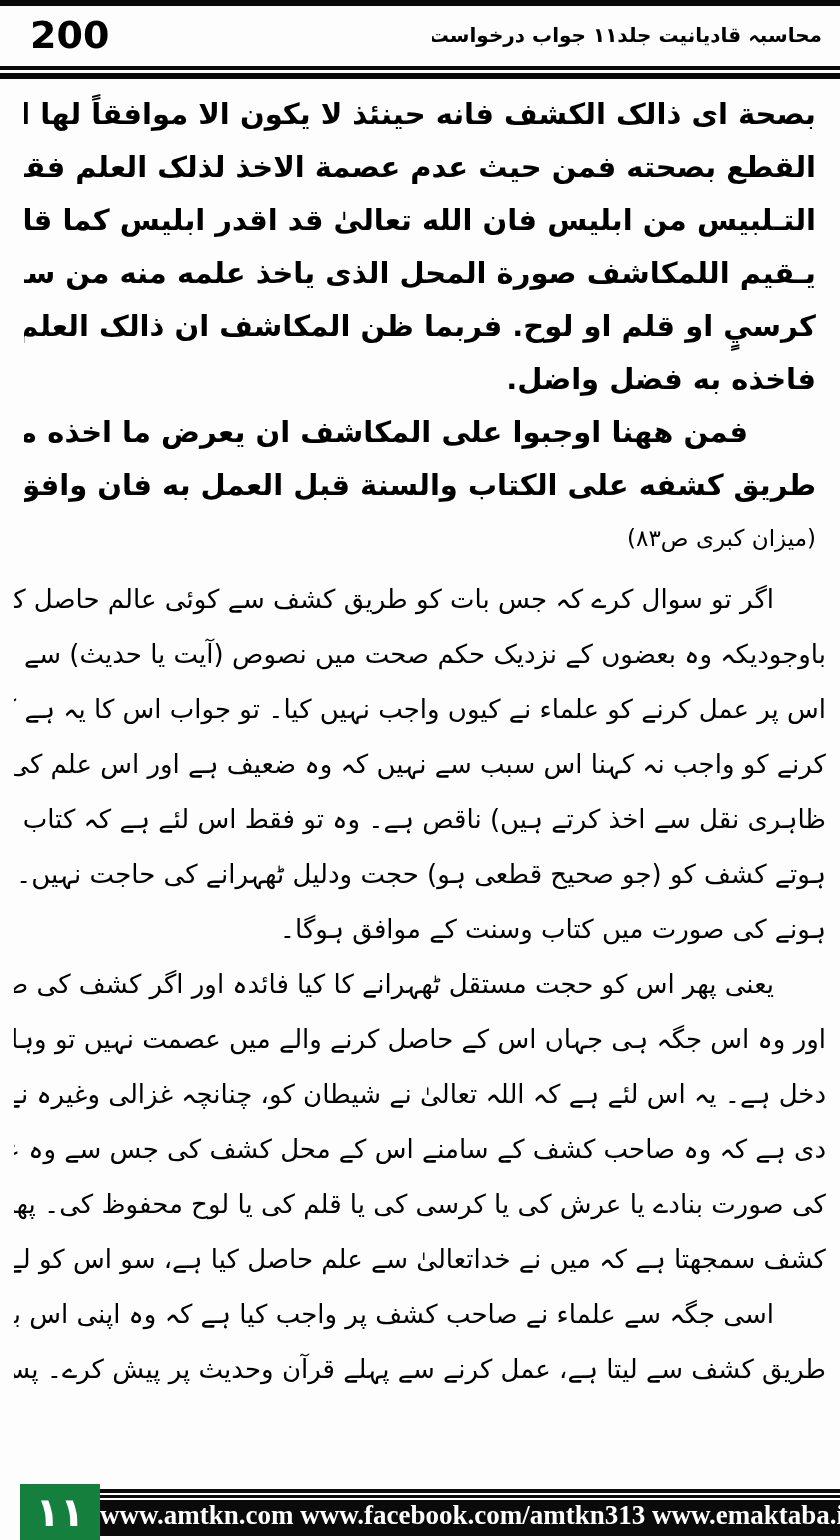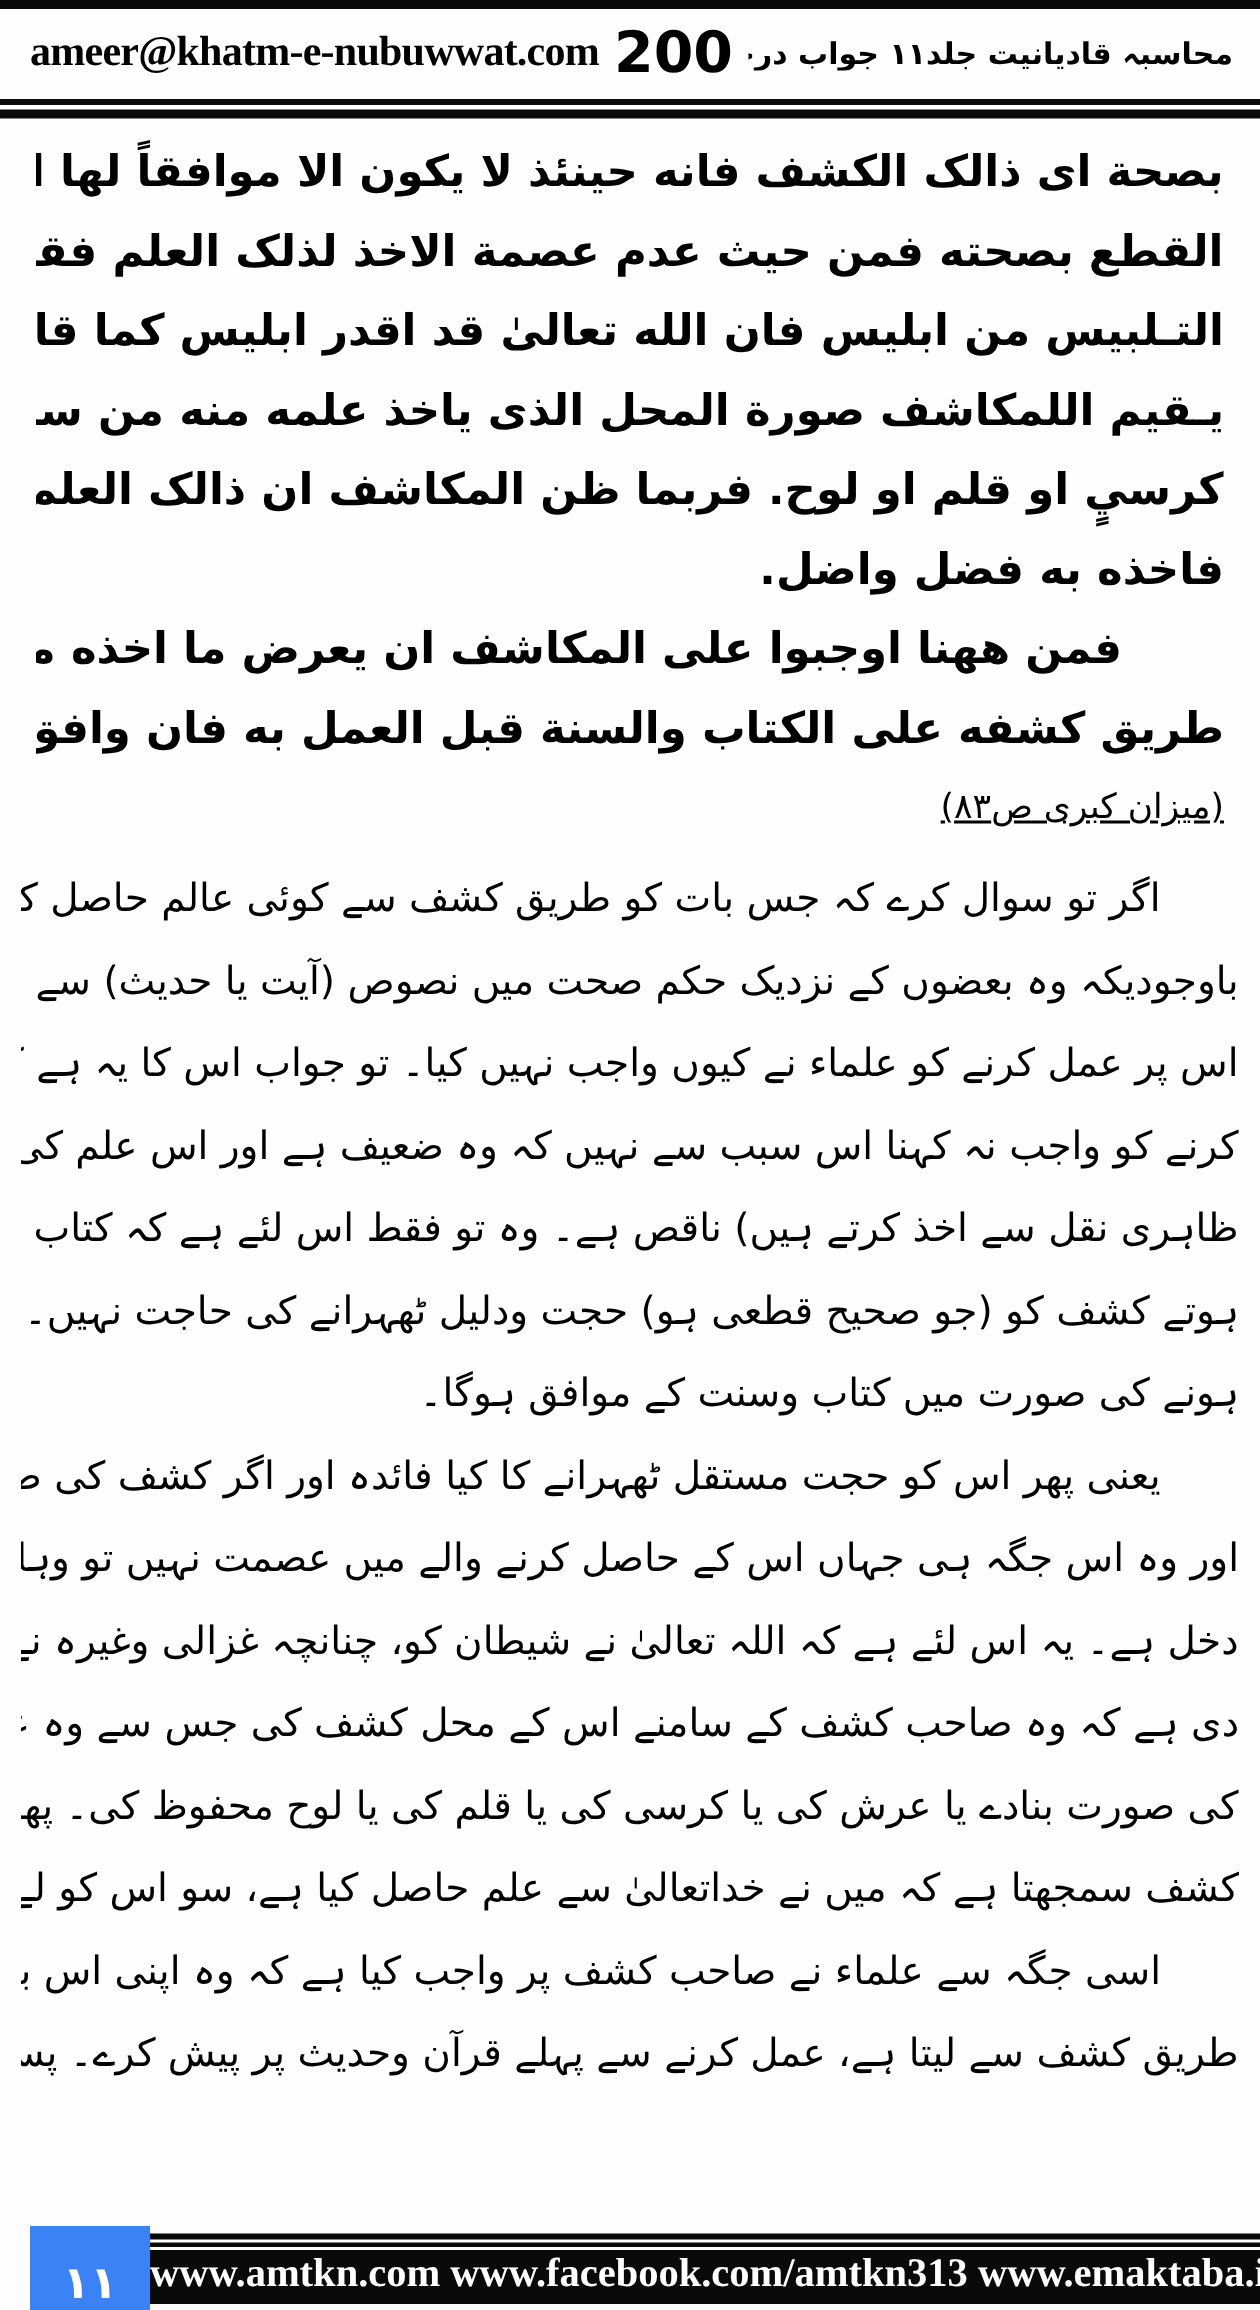--- a/index.html
+++ b/index.html
@@ -58,21 +58,21 @@
     text-align: justify; text-align-last: justify;
     height: 53px; overflow: hidden; white-space: nowrap;
   }
   .line.par-start { padding-right: 68px; }
   .line.par-end { text-align: right; text-align-last: right; }
   .quote-end-row {
     display: flex; direction: rtl; align-items: baseline;
     justify-content: space-between; height: 53px;
   }
   .quote-end-row .ref {
-    font-weight: normal; font-size: 23px; padding-left: 30px; text-decoration: underline;
+    font-weight: normal; font-size: 23px; padding-left: 30px;
   }
 
   
   .urdu-block {
     position: absolute; top: 572px; left: 14px; right: 14px;
     direction: rtl;
     font-weight: normal; font-size: 26px; line-height: 55.2px;
   }
   .urdu-block .line {
     text-align: justify; text-align-last: justify;
@@ -80,23 +80,23 @@
   }
   .urdu-block .line.par-start { padding-right: 52px; }
   .urdu-block .line.par-end { text-align: left; text-align-last: right; }
 
   
   .footer {
     position: absolute; left: 20px; right: 12px; bottom: 0; height: 56px;
     display: flex;
   }
   .footer-pagebox {
-    width: 80px; height: 56px; background: #3b82f6;
-    color: #fff; display: flex; align-items: flex-end; justify-content: center;
-    font-weight: bold; font-size: 30px;
+    width: 80px; height: 56px; background: #15803d;
+    color: #fff; display: flex; align-items: center; justify-content: center;
+    font-weight: bold; font-size: 40px;
     flex: none;
   }
   .footer-bar {
     flex: 1; position: relative; background: #0a0a0a;
     margin: 5px 0 4px 0;
     display: flex; align-items: flex-end; justify-content: center;
   }
   .footer-bar .wline { position: absolute; left: 0; right: 0; height: 2px; background: #fff; }
   .footer-bar .wline.l1 { top: 4px; }
   .footer-bar .wline.l2 { top: 9px; }
@@ -107,21 +107,20 @@
   }
 </style>
 </head>
 <body>
 
 <div class="page">
 
   <div class="top-bar"></div>
 
   <div class="header">
-    <span class="email">ameer@khatm-e-nubuwwat.com</span>
     <span class="page-num">200</span>
     <span class="book-title">محاسبہ قادیانیت جلد۱۱ جواب درخواست کیا دکادیانی</span>
   </div>
 
   <div class="rule">
     <div class="r1"></div>
     <div class="r2"></div>
     <div class="r3"></div>
   </div>
 

